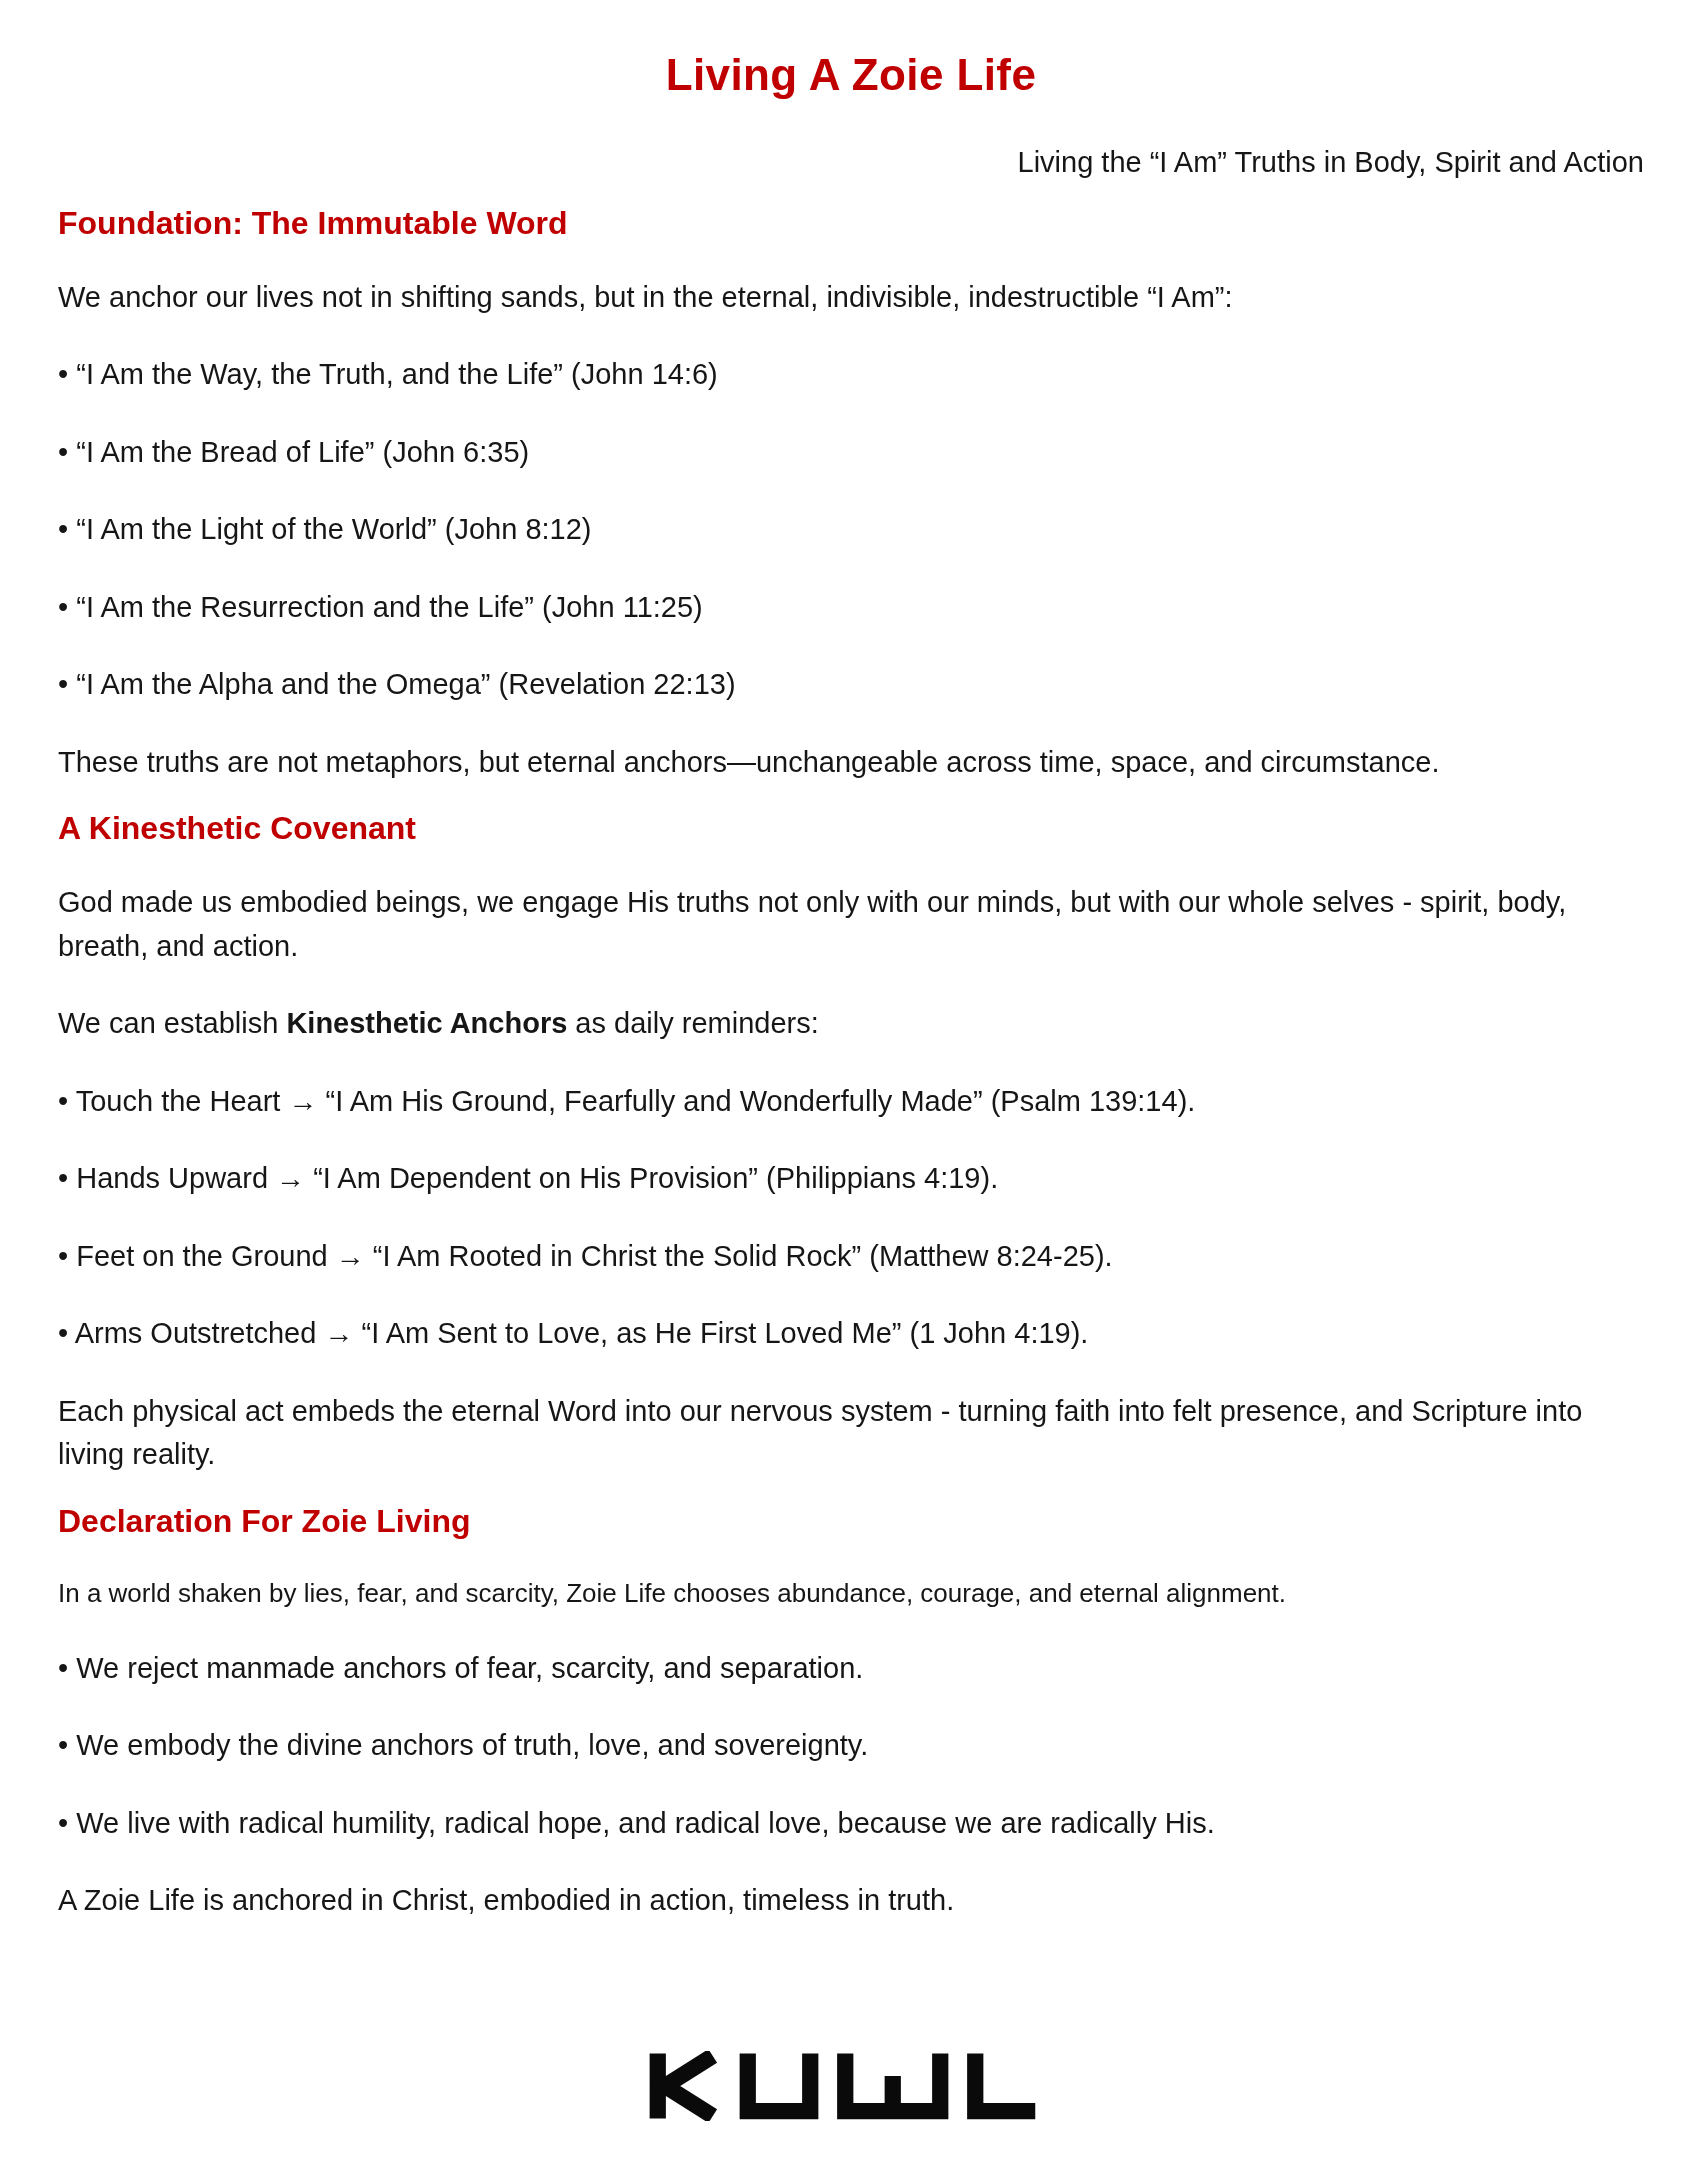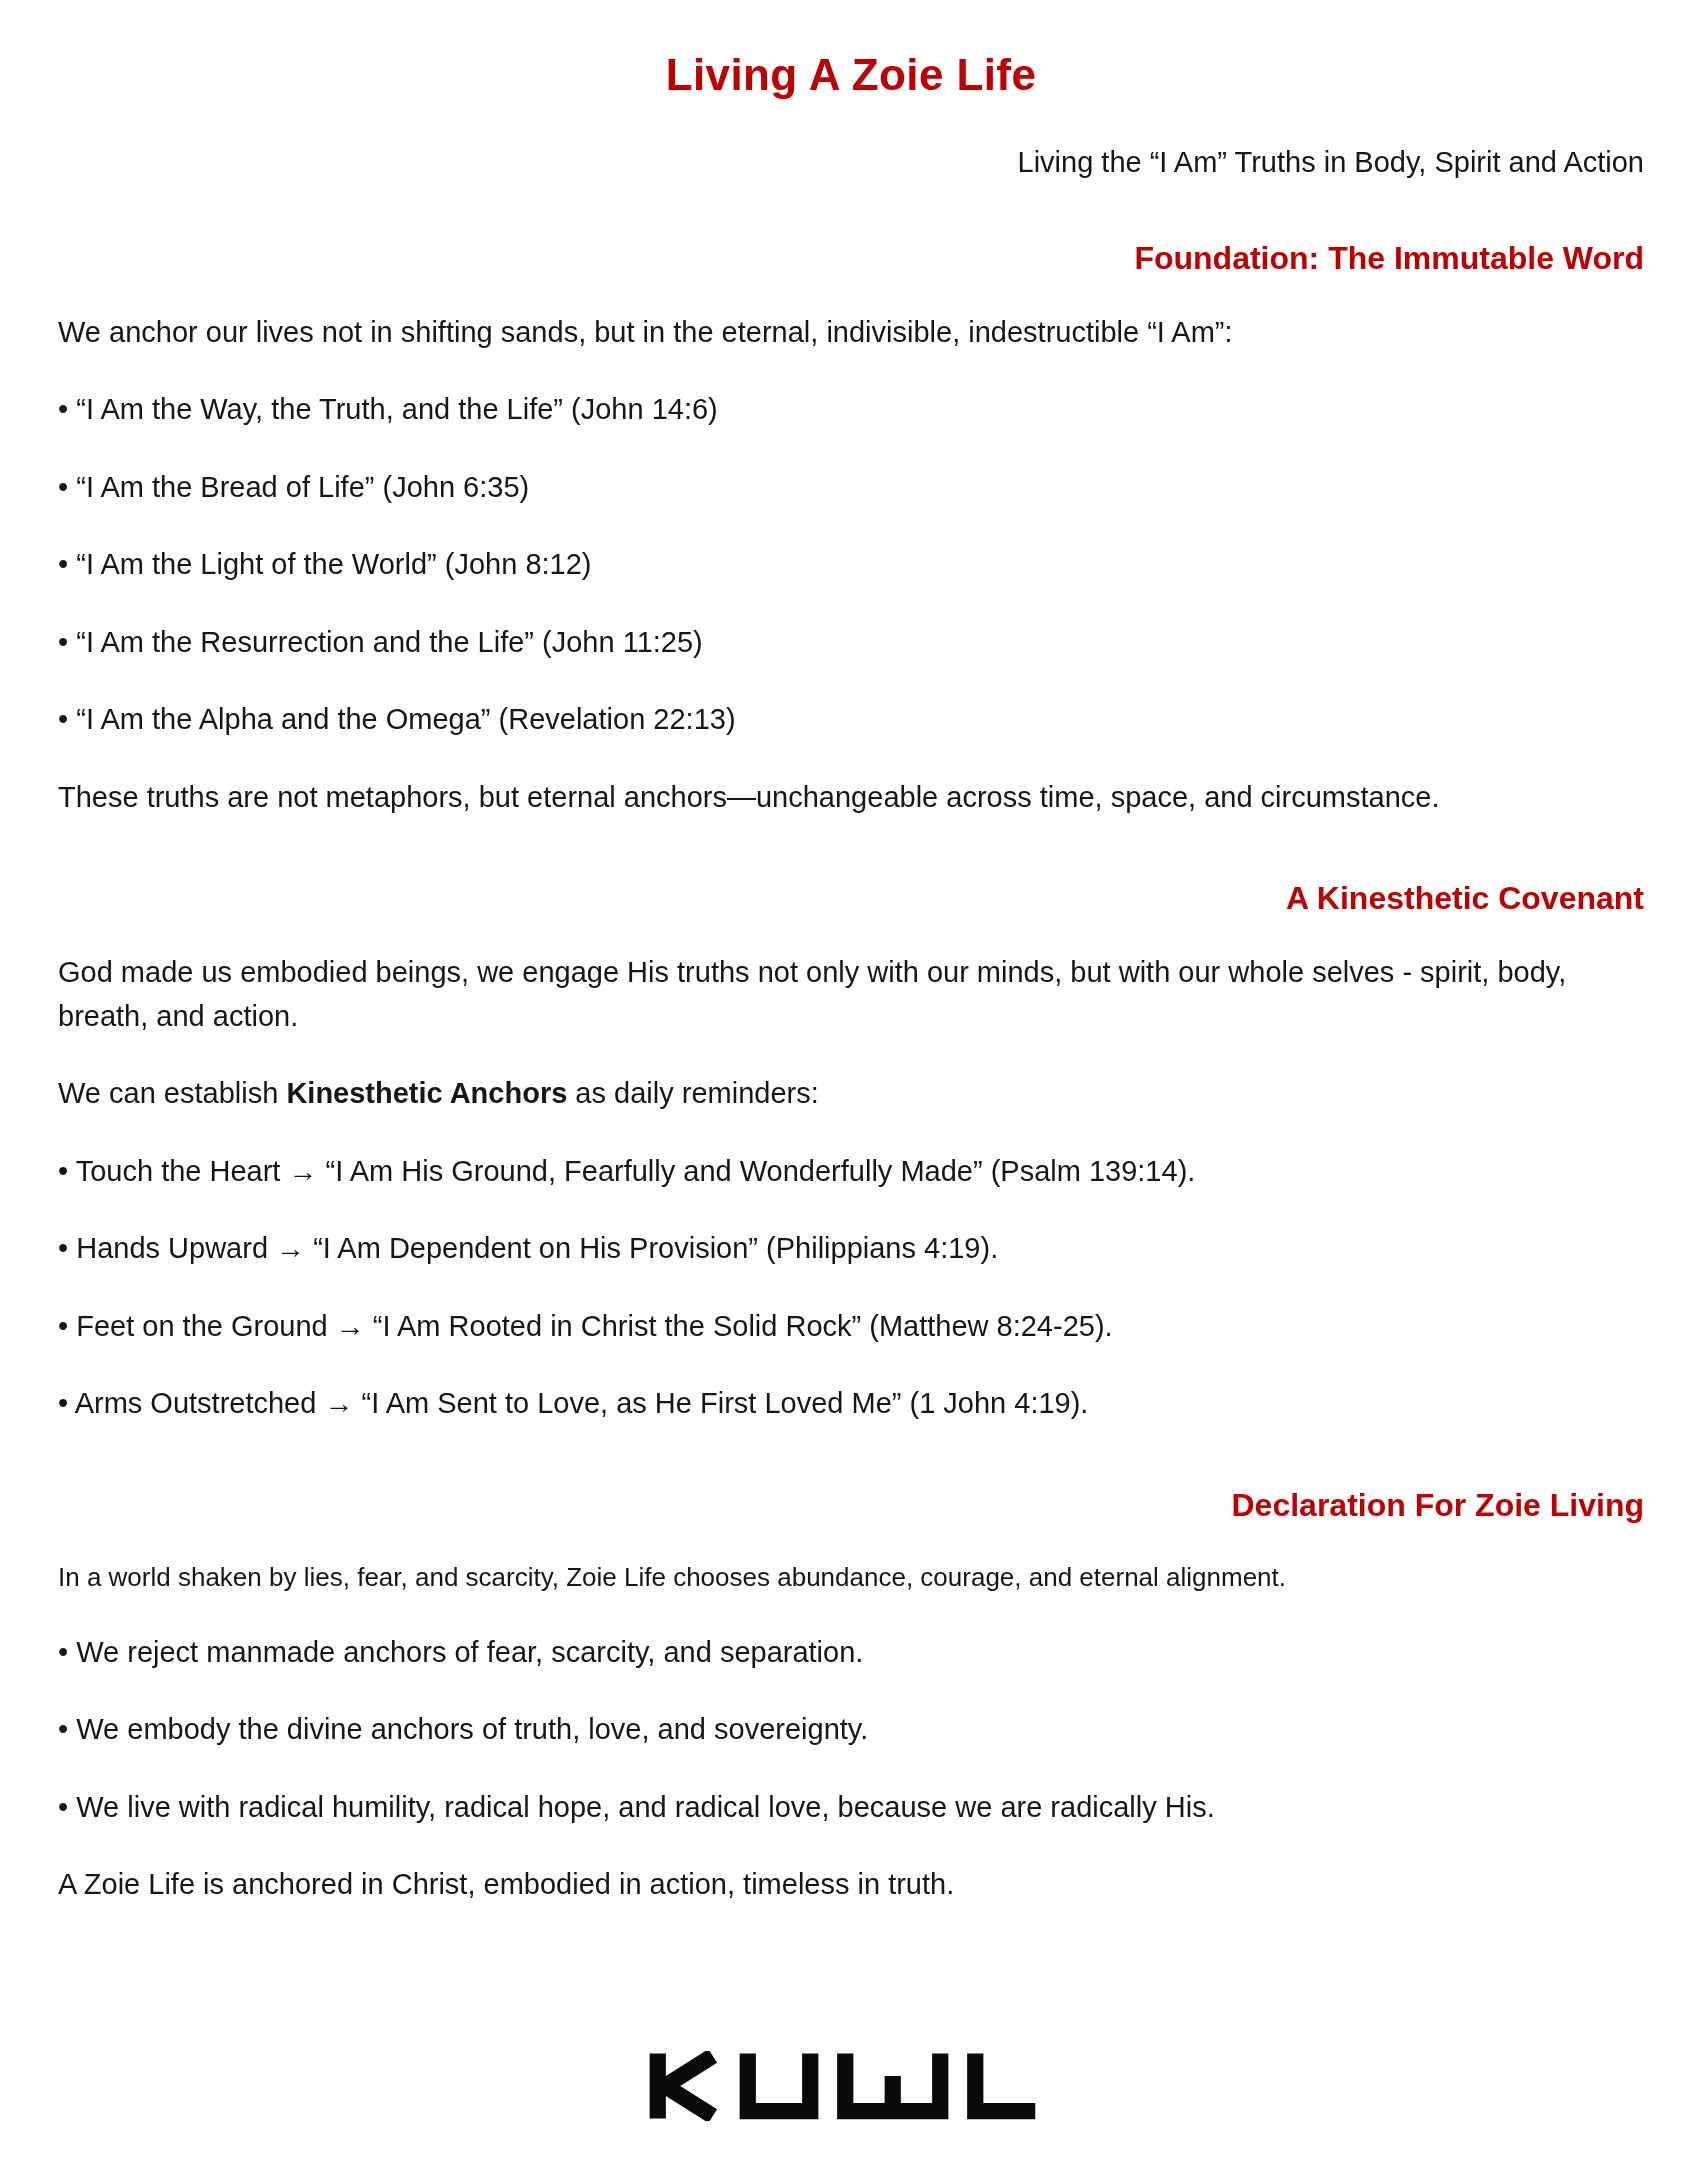--- a/index.html
+++ b/index.html
@@ -8,21 +8,21 @@
     width:1702px; height:2161px; overflow:hidden;
     font-family:"Liberation Sans","DejaVu Sans",sans-serif;
     color:#161616;
   }
   .page { padding:34px 58px 8px 58px; height:100%; display:flex; flex-direction:column; }
   h1.title {
     text-align:center; color:#c00000; font-size:44px; font-weight:bold;
     margin-top:15.5px; letter-spacing:0.4px;
   }
   p.subtitle { text-align:right; font-size:29px; margin-top:46px; }
-  h2.heading { color:#c00000; font-size:32px; font-weight:bold; margin-top:61px;text-align:right; }
+  h2.heading { color:#c00000; font-size:32px; font-weight:bold; margin-top:26px; }
   .para, .bullet { font-size:29px; line-height:1.5; margin-top:34px; max-width:1604px; }
   .bullet::before { content:"• "; }
   .para b { font-weight:bold; }
   .small { font-size:26px; }
   .footer { margin-top:auto; margin-bottom:29.6px; text-align:center; }
   .logo { display:inline-block; }
 </style>
 </head>
 <body>
 
@@ -40,20 +40,21 @@
   <p class="bullet">“I Am the Alpha and the Omega” (Revelation 22:13)</p>
   <p class="para">These truths are not metaphors, but eternal anchors—unchangeable across time, space, and circumstance.</p>
 
   <h2 class="heading">A Kinesthetic Covenant</h2>
   <p class="para"> God made us embodied beings, we engage His truths not only with our minds, but with our whole selves - spirit, body, breath, and action.</p>
   <p class="para"><span>We can establish </span><b>Kinesthetic Anchors</b><span> as daily reminders:</span></p>
   <p class="bullet">Touch the Heart → “I Am His Ground, Fearfully and Wonderfully Made” (Psalm 139:14).</p>
   <p class="bullet">Hands Upward →  “I Am Dependent on His Provision” (Philippians 4:19).</p>
   <p class="bullet">Feet on the Ground → “I Am Rooted in Christ the Solid Rock” (Matthew 8:24-25).</p>
   <p class="bullet">Arms Outstretched →  “I Am Sent to Love, as He First Loved Me” (1 John 4:19).</p>
+  <p class="para">Each physical act embeds the eternal Word into our nervous system - turning faith into felt presence, and Scripture into living reality.</p>
 
   <h2 class="heading">Declaration For Zoie Living</h2>
   <p class="para small">In a world shaken by lies, fear, and scarcity, Zoie Life chooses abundance, courage, and eternal alignment.</p>
   <p class="bullet">We reject manmade anchors of fear, scarcity, and separation.</p>
   <p class="bullet">We embody the divine anchors of truth, love, and sovereignty.</p>
   <p class="bullet">We live with radical humility, radical hope, and radical love, because we are radically His.</p>
   <p class="para">A Zoie Life is anchored in Christ, embodied in action, timeless in truth.</p>
 
   <div class="footer">
     <svg class="logo" width="429" height="70" viewBox="0 0 330 56" aria-hidden="true">

